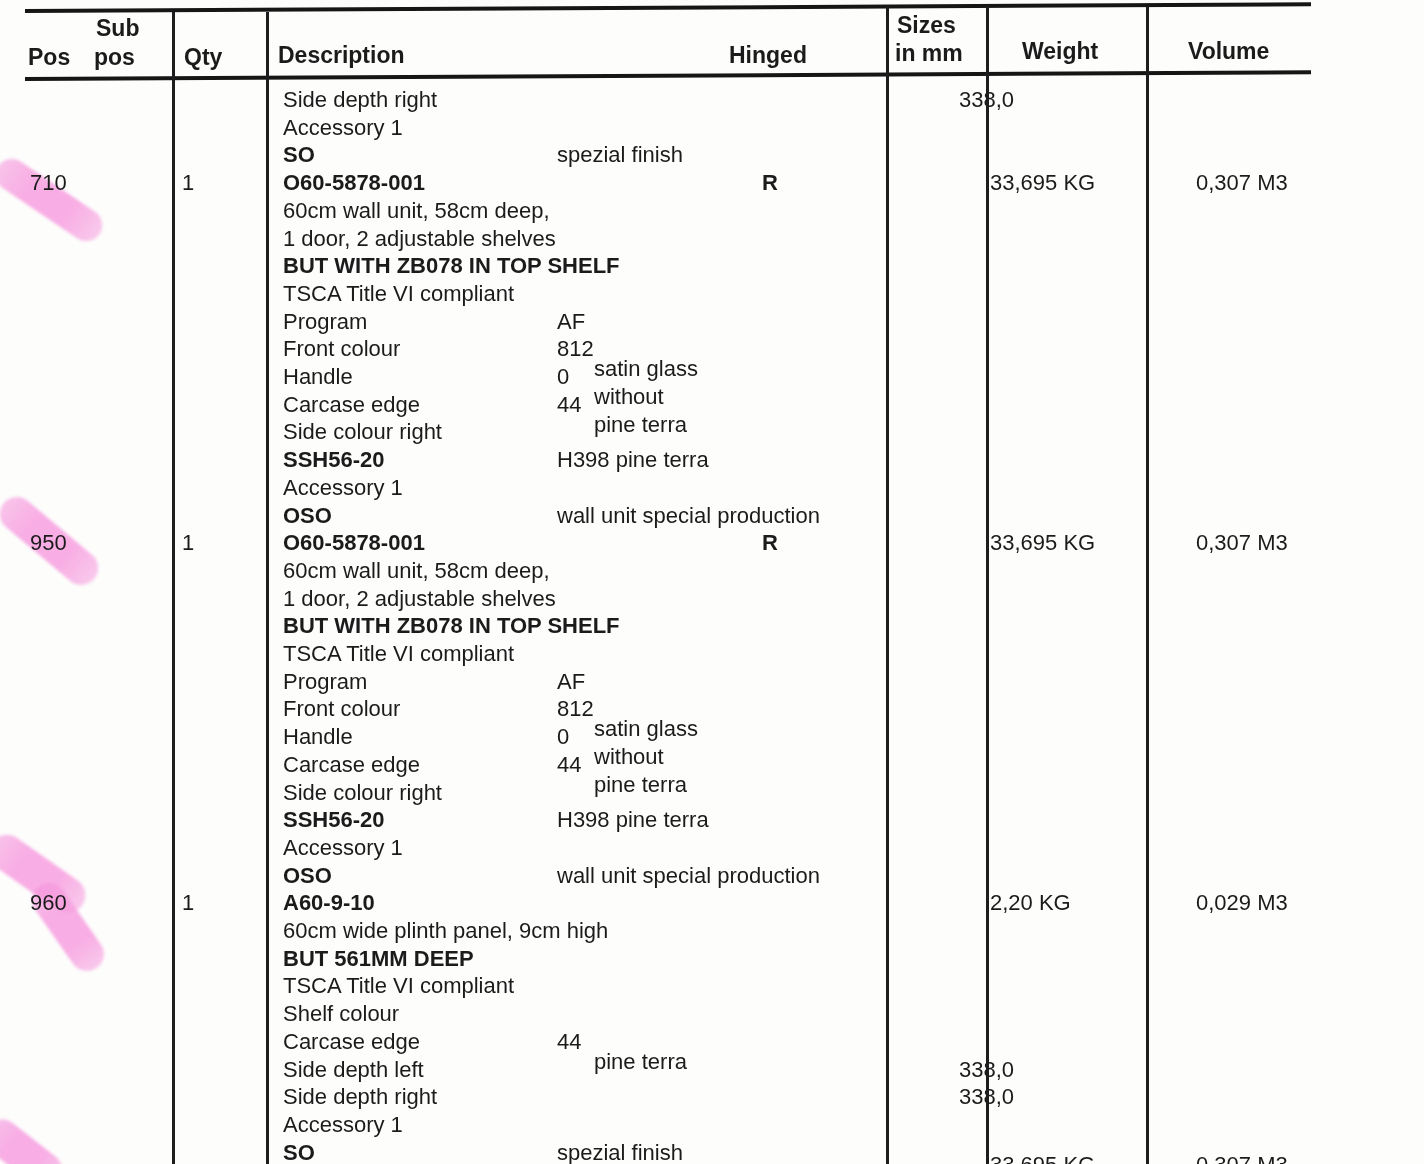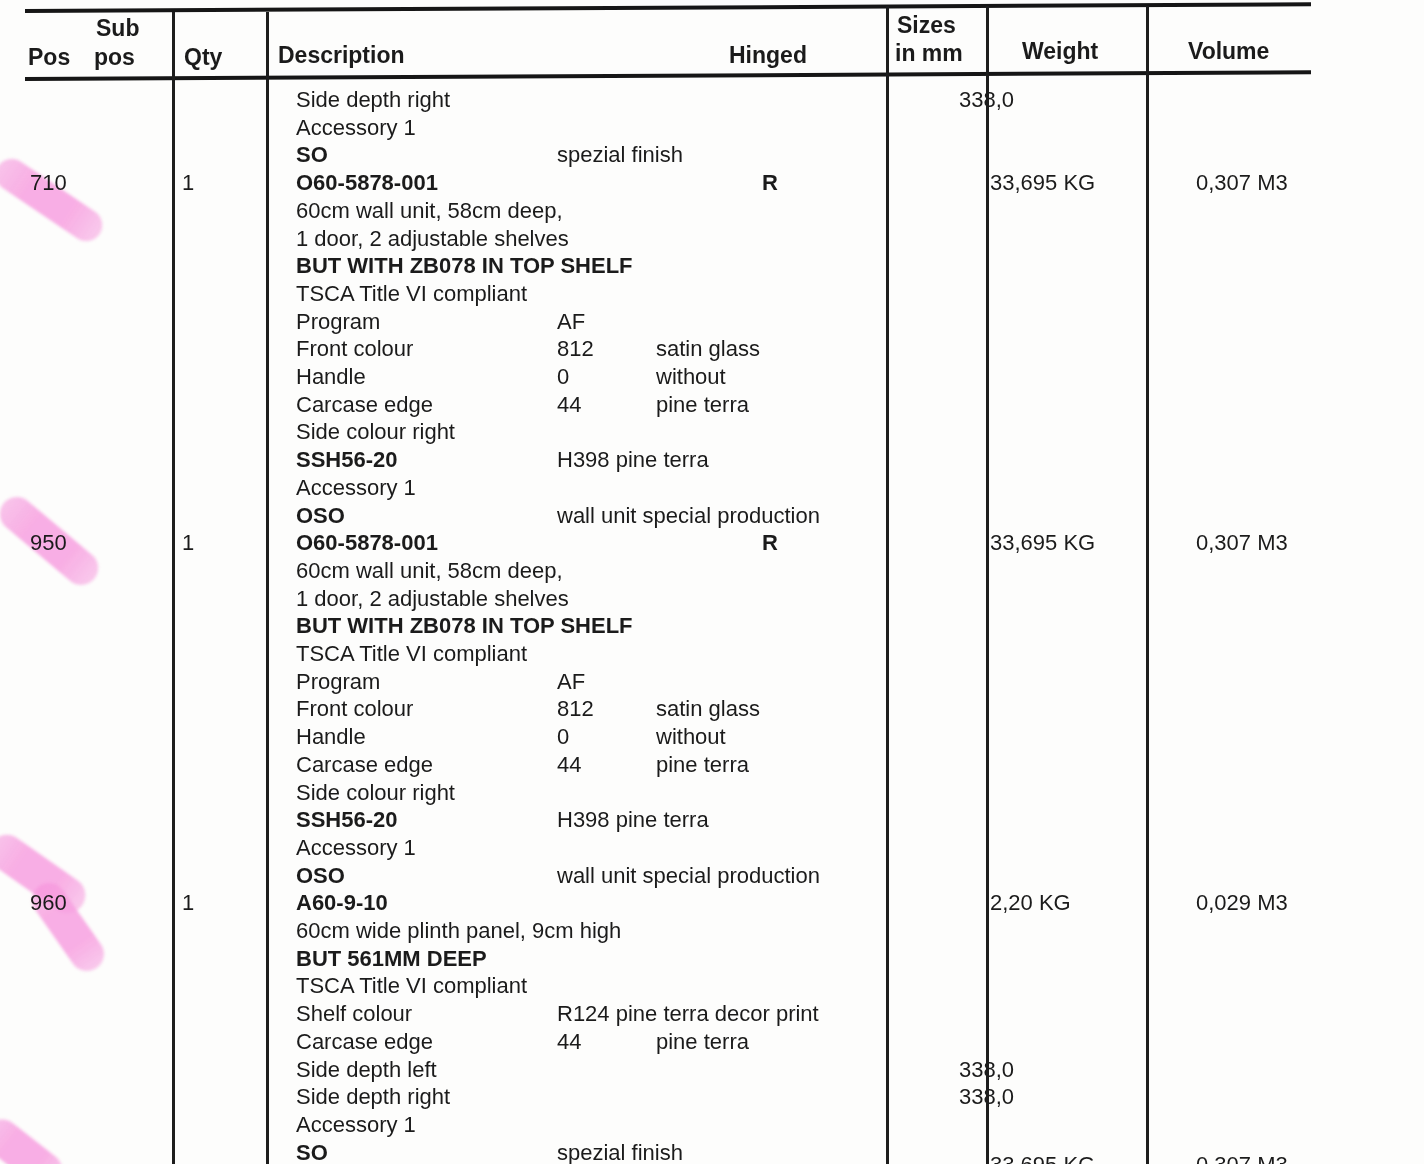--- a/index.html
+++ b/index.html
@@ -27,23 +27,23 @@
   #h-desc{left:278px;top:42px;}
   #h-hinged{left:729px;top:42px;}
   #h-sizes1{left:897px;top:12px;}
   #h-sizes2{left:895px;top:40px;}
   #h-weight{left:1022px;top:38px;}
   #h-volume{left:1188px;top:38px;}
   
   .row-line{position:absolute;left:0;width:1424px;height:28px;z-index:2;}
   .cell{position:absolute;white-space:nowrap;font-size:22px;line-height:28px;z-index:2;}
   .bold{font-weight:700;}
-  .c-desc{left:296px;}
+  .c-desc{left:283px;}
   .c-v1{left:557px;}
-  .c-v2{left:656px;}
+  .c-v2{left:594px;margin-top:20px;}
   .c-hinged{left:762px;font-weight:700;}
   .c-size{left:920px;width:94px;text-align:right;}
   .c-weight{left:990px;width:150px;text-align:left;}
   .c-vol{left:1196px;text-align:center;}
   .c-pos{left:30px;}
   .c-qty{left:182px;}
   
   .hl{position:absolute;z-index:1;border-radius:18px;filter:blur(1.5px);
       background:linear-gradient(90deg,rgba(244,138,216,0.50),rgba(247,160,224,0.85) 30%,rgba(247,160,224,0.85) 70%,rgba(244,138,216,0.45));}
   #hl-940{left:-12px;top:184px;width:122px;height:32px;transform:rotate(34deg);}
@@ -211,21 +211,20 @@
         <span class="cell c-desc">60cm wide plinth panel, 9cm high</span>
       </div>
       <div class="row-line" style="top: 944.7px;">
         <span class="cell c-desc bold">BUT 561MM DEEP</span>
       </div>
       <div class="row-line" style="top: 972.4px;">
         <span class="cell c-desc">TSCA Title VI compliant</span>
       </div>
       <div class="row-line" style="top: 1000.1px;">
         <span class="cell c-desc">Shelf colour</span>
-        <span class="cell c-v1">R124 pine terra decor print</span>
       </div>
       <div class="row-line" style="top: 1027.8px;">
         <span class="cell c-desc">Carcase edge</span>
         <span class="cell c-v1">44</span>
         <span class="cell c-v2">pine terra</span>
       </div>
       <div class="row-line" style="top: 1055.5px; text-decoration: underline;">
         <span class="cell c-desc">Side depth left</span>
         <span class="cell c-size">338,0</span>
       </div>

